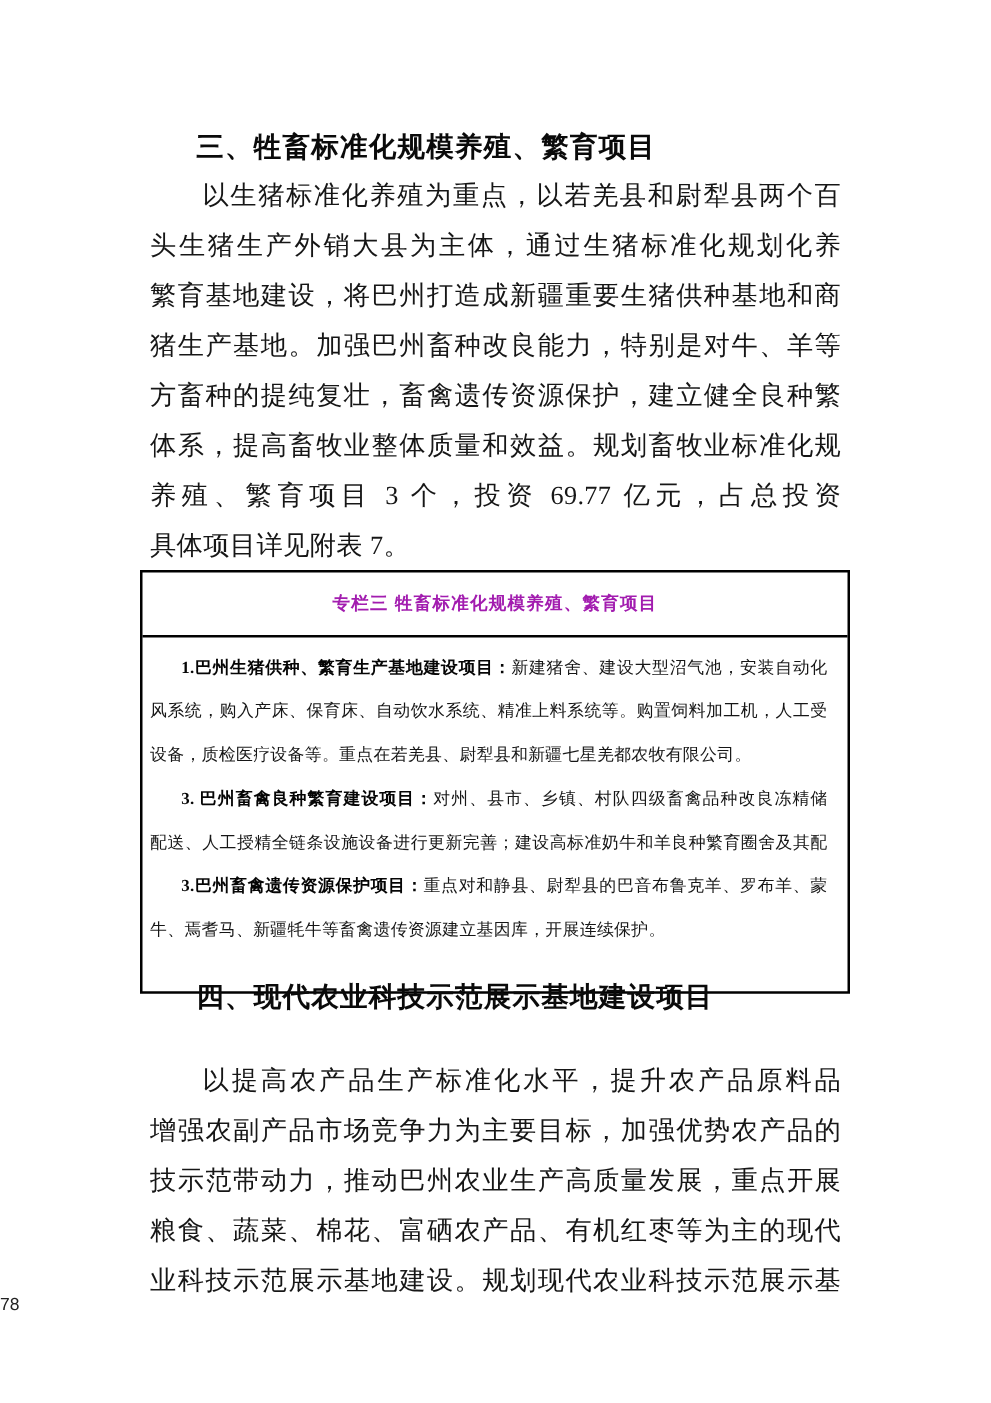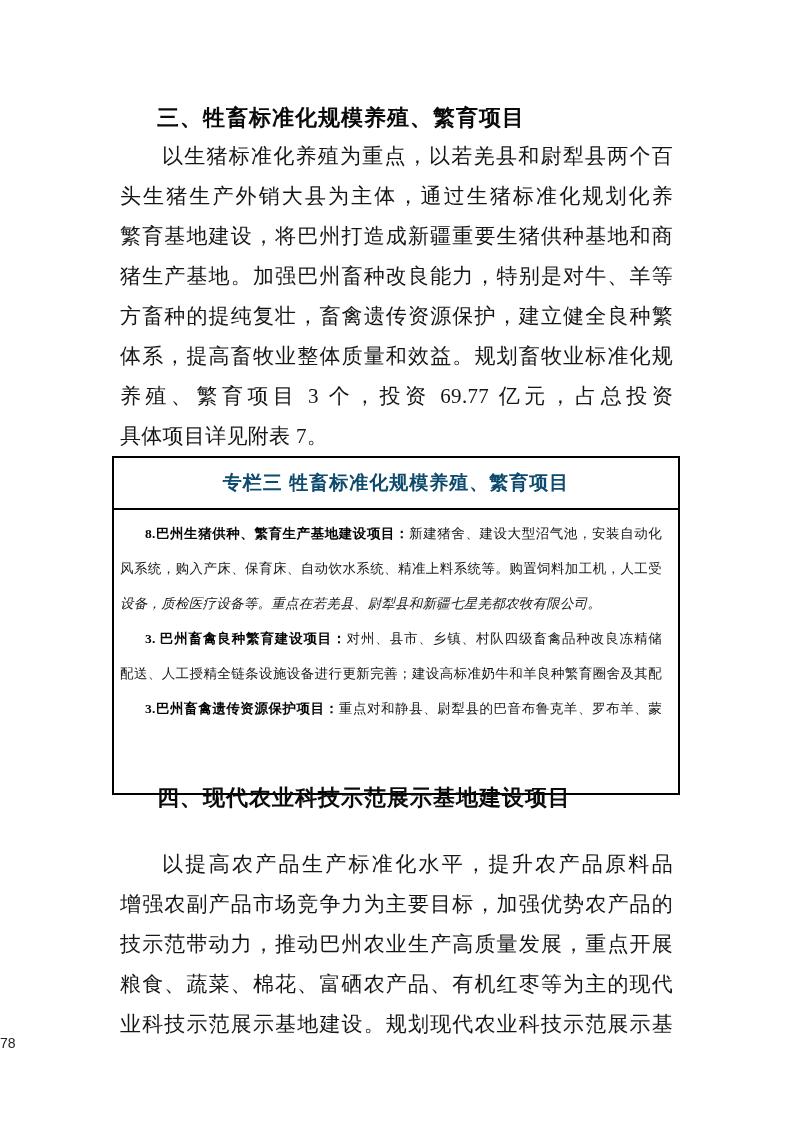--- a/index.html
+++ b/index.html
@@ -40,32 +40,32 @@
   .panel {
     position:absolute; left:112px; top:456px;
     width:564px; height:335px;
     border:2px solid #000000; background:#ffffff;
     box-sizing:content-box;
   }
   .panel-title {
     height:50px; border-bottom:2px solid #000000;
     display:flex; align-items:center; justify-content:center;
     font-family:"Liberation Sans","DejaVu Sans",sans-serif;
-    font-weight:bold; font-size:19px; letter-spacing:1px;
-    color:#0c4a6e;
+    font-weight:bold; font-size:14px; letter-spacing:1px;
+    color:#a21caf;
   }
   .panel-body { padding:6px 16px 0 6px; }
   .pline {
     font-size:13.5px; line-height:35px; height:35px;
     overflow:hidden;
     text-align:justify; text-justify:inter-character;
     letter-spacing:0.25px;
   }
   .pline.fill { text-align-last:justify; }
-  .pline.end  { text-align-last:left;font-style:italic; }
+  .pline.end  { text-align-last:left; }
   .pline.first { text-indent:25px; }
   .plabel { font-weight:bold; color:#050505; }
 
   
   .footer {
     position:absolute; left:0; top:1034px; width:793px;
     text-align:left;
     font-family:"Liberation Sans","DejaVu Sans",sans-serif;
     font-size:14px; line-height:18px; color:#222222;
   }
@@ -86,33 +86,34 @@
     <div class="bline fill">体系，提高畜牧业整体质量和效益。规划畜牧业标准化规模</div>
     <div class="bline fill">养殖、繁育项目 3 个，投资 69.77 亿元，占总投资 21.15%。</div>
     <div class="bline end">具体项目详见附表 7。</div>
   </div>
 
   <div class="panel">
     <div class="panel-title">专栏三 牲畜标准化规模养殖、繁育项目</div>
     <div class="panel-body">
 
       <div class="pline fill first">
-        <span class="plabel">8.巴州生猪供种、繁育生产基地建设项目：</span><span>新建猪舍、建设大型沼气池，安装自动化通</span>
+        <span class="plabel">1.巴州生猪供种、繁育生产基地建设项目：</span><span>新建猪舍、建设大型沼气池，安装自动化通</span>
       </div>
       <div class="pline fill">风系统，购入产床、保育床、自动饮水系统、精准上料系统等。购置饲料加工机，人工受精</div>
       <div class="pline end">设备，质检医疗设备等。重点在若羌县、尉犁县和新疆七星羌都农牧有限公司。</div>
 
       <div class="pline fill first">
         <span class="plabel">3. 巴州畜禽良种繁育建设项目：</span><span>对州、县市、乡镇、村队四级畜禽品种改良冻精储存、</span>
       </div>
       <div class="pline fill">配送、人工授精全链条设施设备进行更新完善；建设高标准奶牛和羊良种繁育圈舍及其配套</div>
 
       <div class="pline fill first">
         <span class="plabel">3.巴州畜禽遗传资源保护项目：</span><span>重点对和静县、尉犁县的巴音布鲁克羊、罗布羊、蒙古</span>
       </div>
+      <div class="pline end">牛、焉耆马、新疆牦牛等畜禽遗传资源建立基因库，开展连续保护。</div>
 
     </div>
   </div>
 
   <div class="sec-heading" id="sec4-heading">四、现代农业科技示范展示基地建设项目</div>
 
   <div class="para" id="para2">
     <div class="bline fill indent">以提高农产品生产标准化水平，提升农产品原料品质，</div>
     <div class="bline fill">增强农副产品市场竞争力为主要目标，加强优势农产品的科</div>
     <div class="bline fill">技示范带动力，推动巴州农业生产高质量发展，重点开展以</div>

